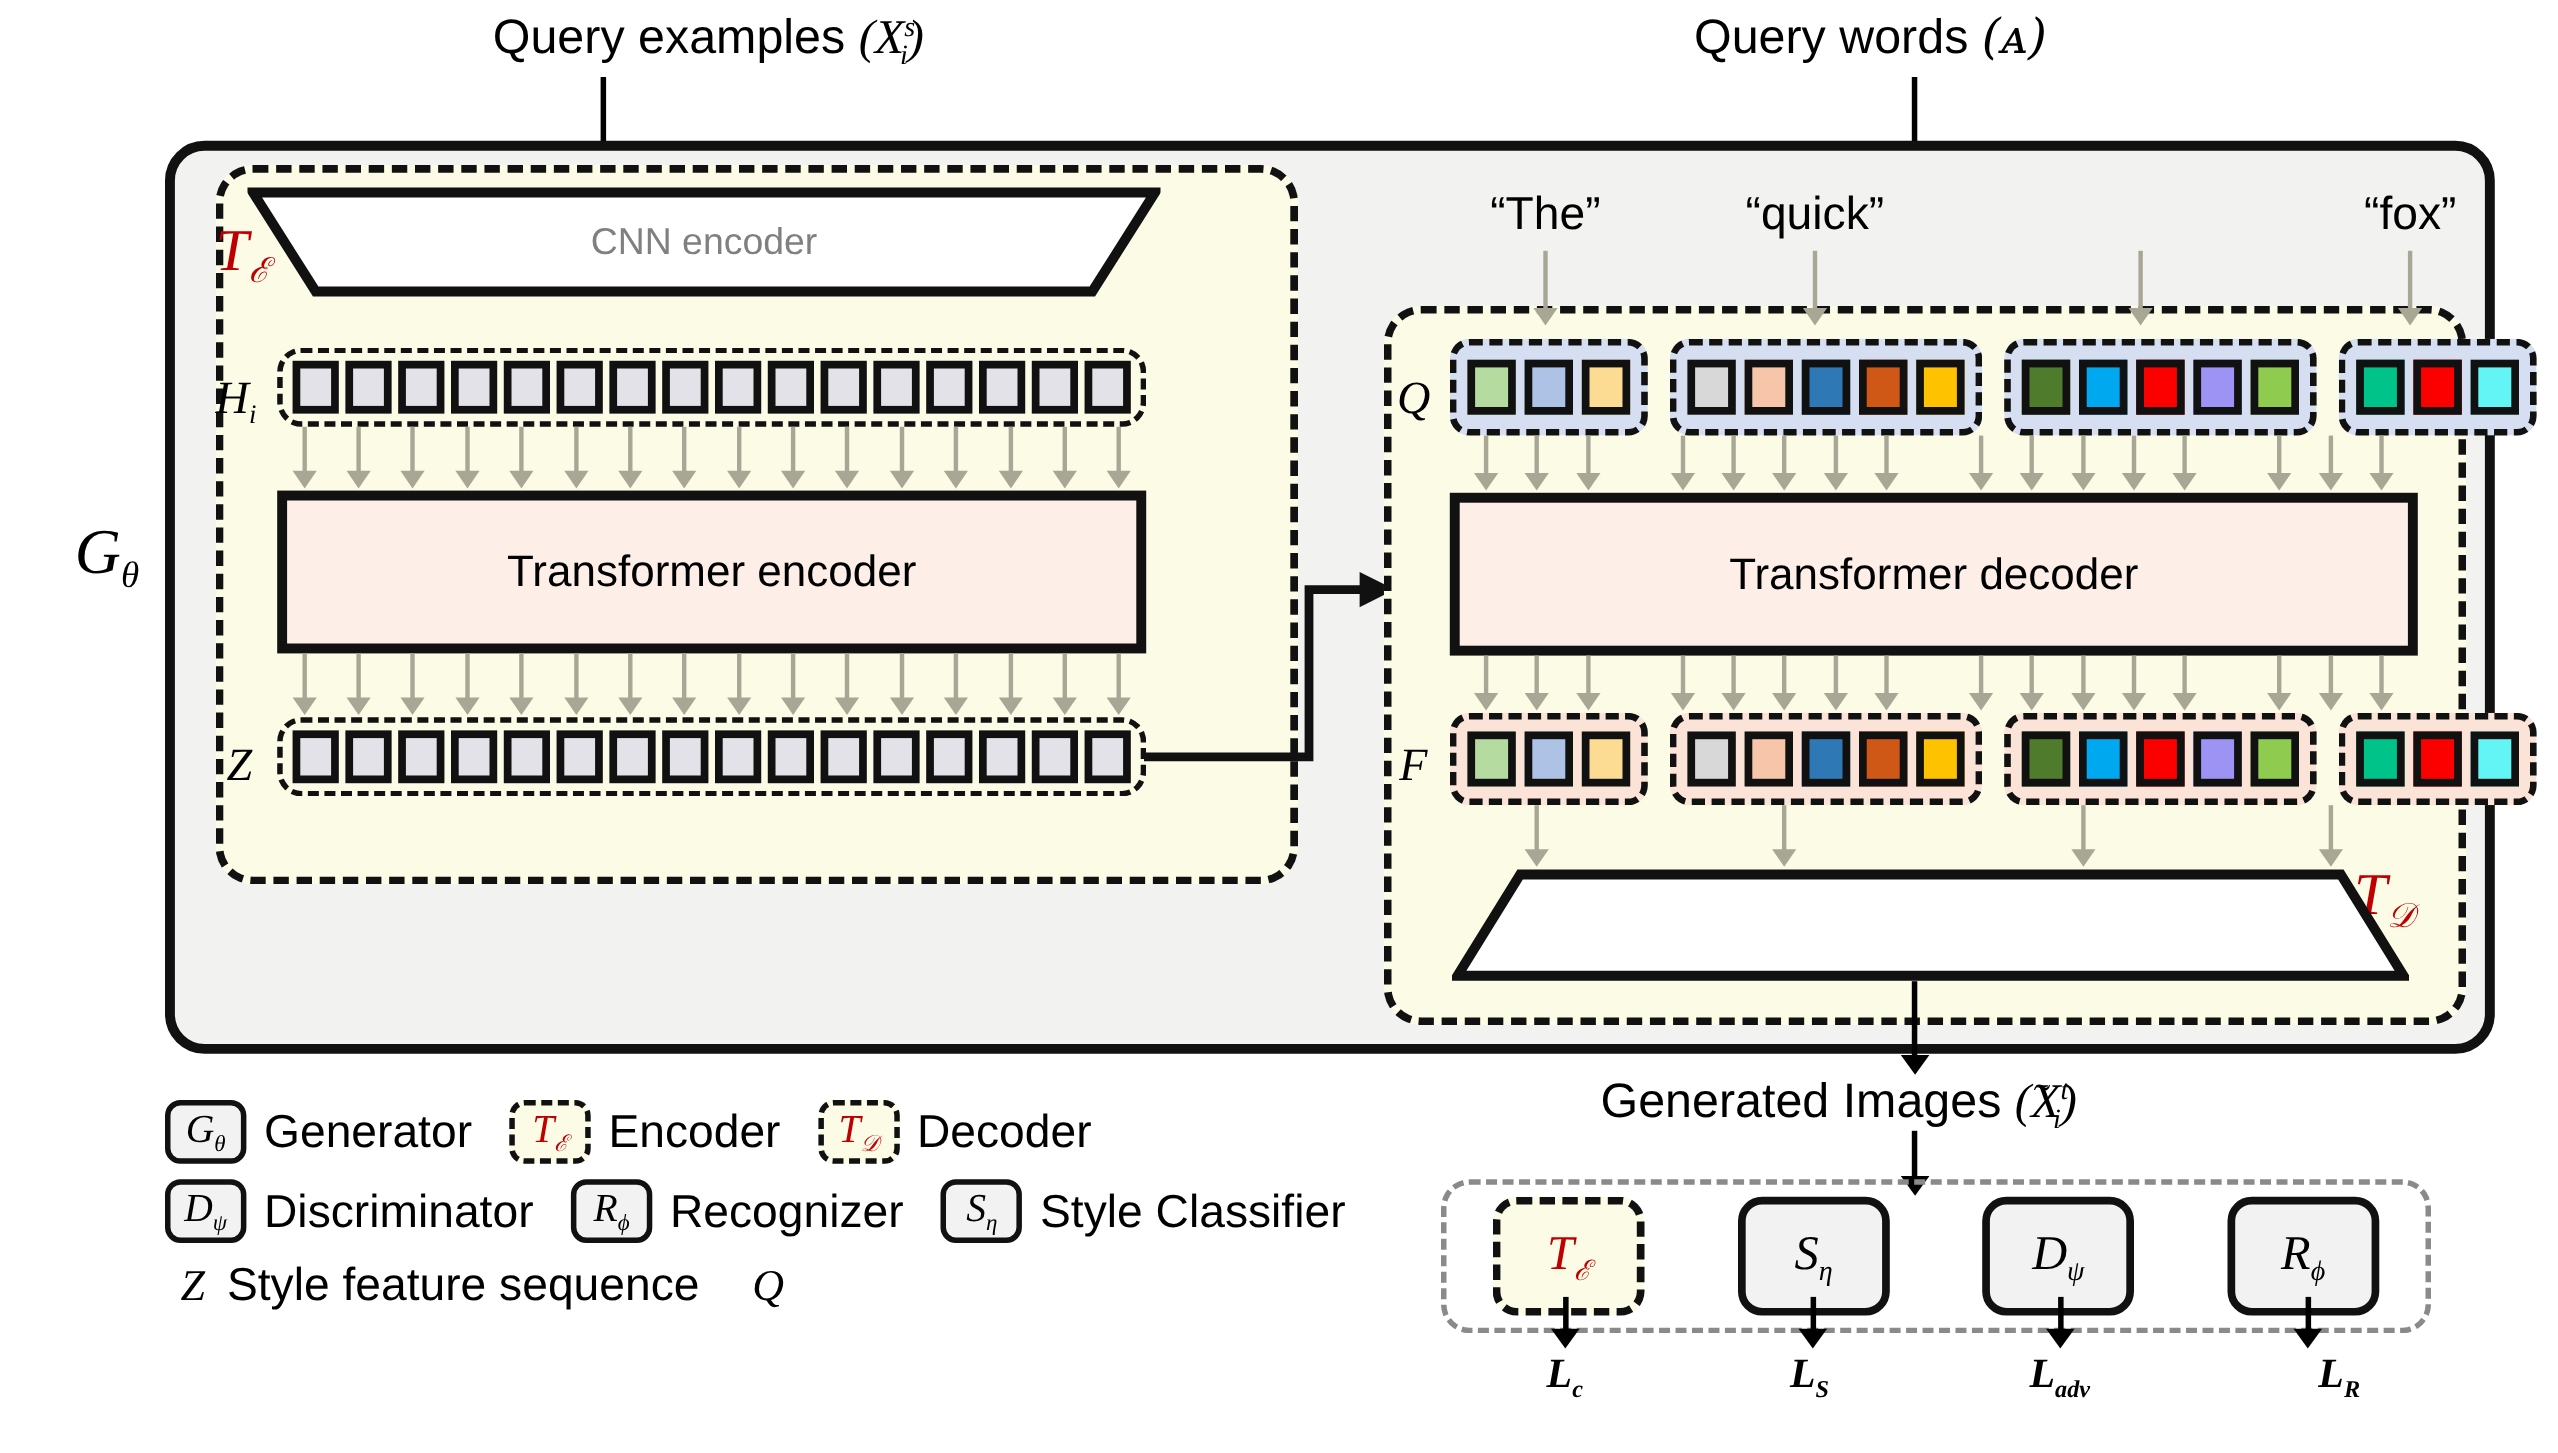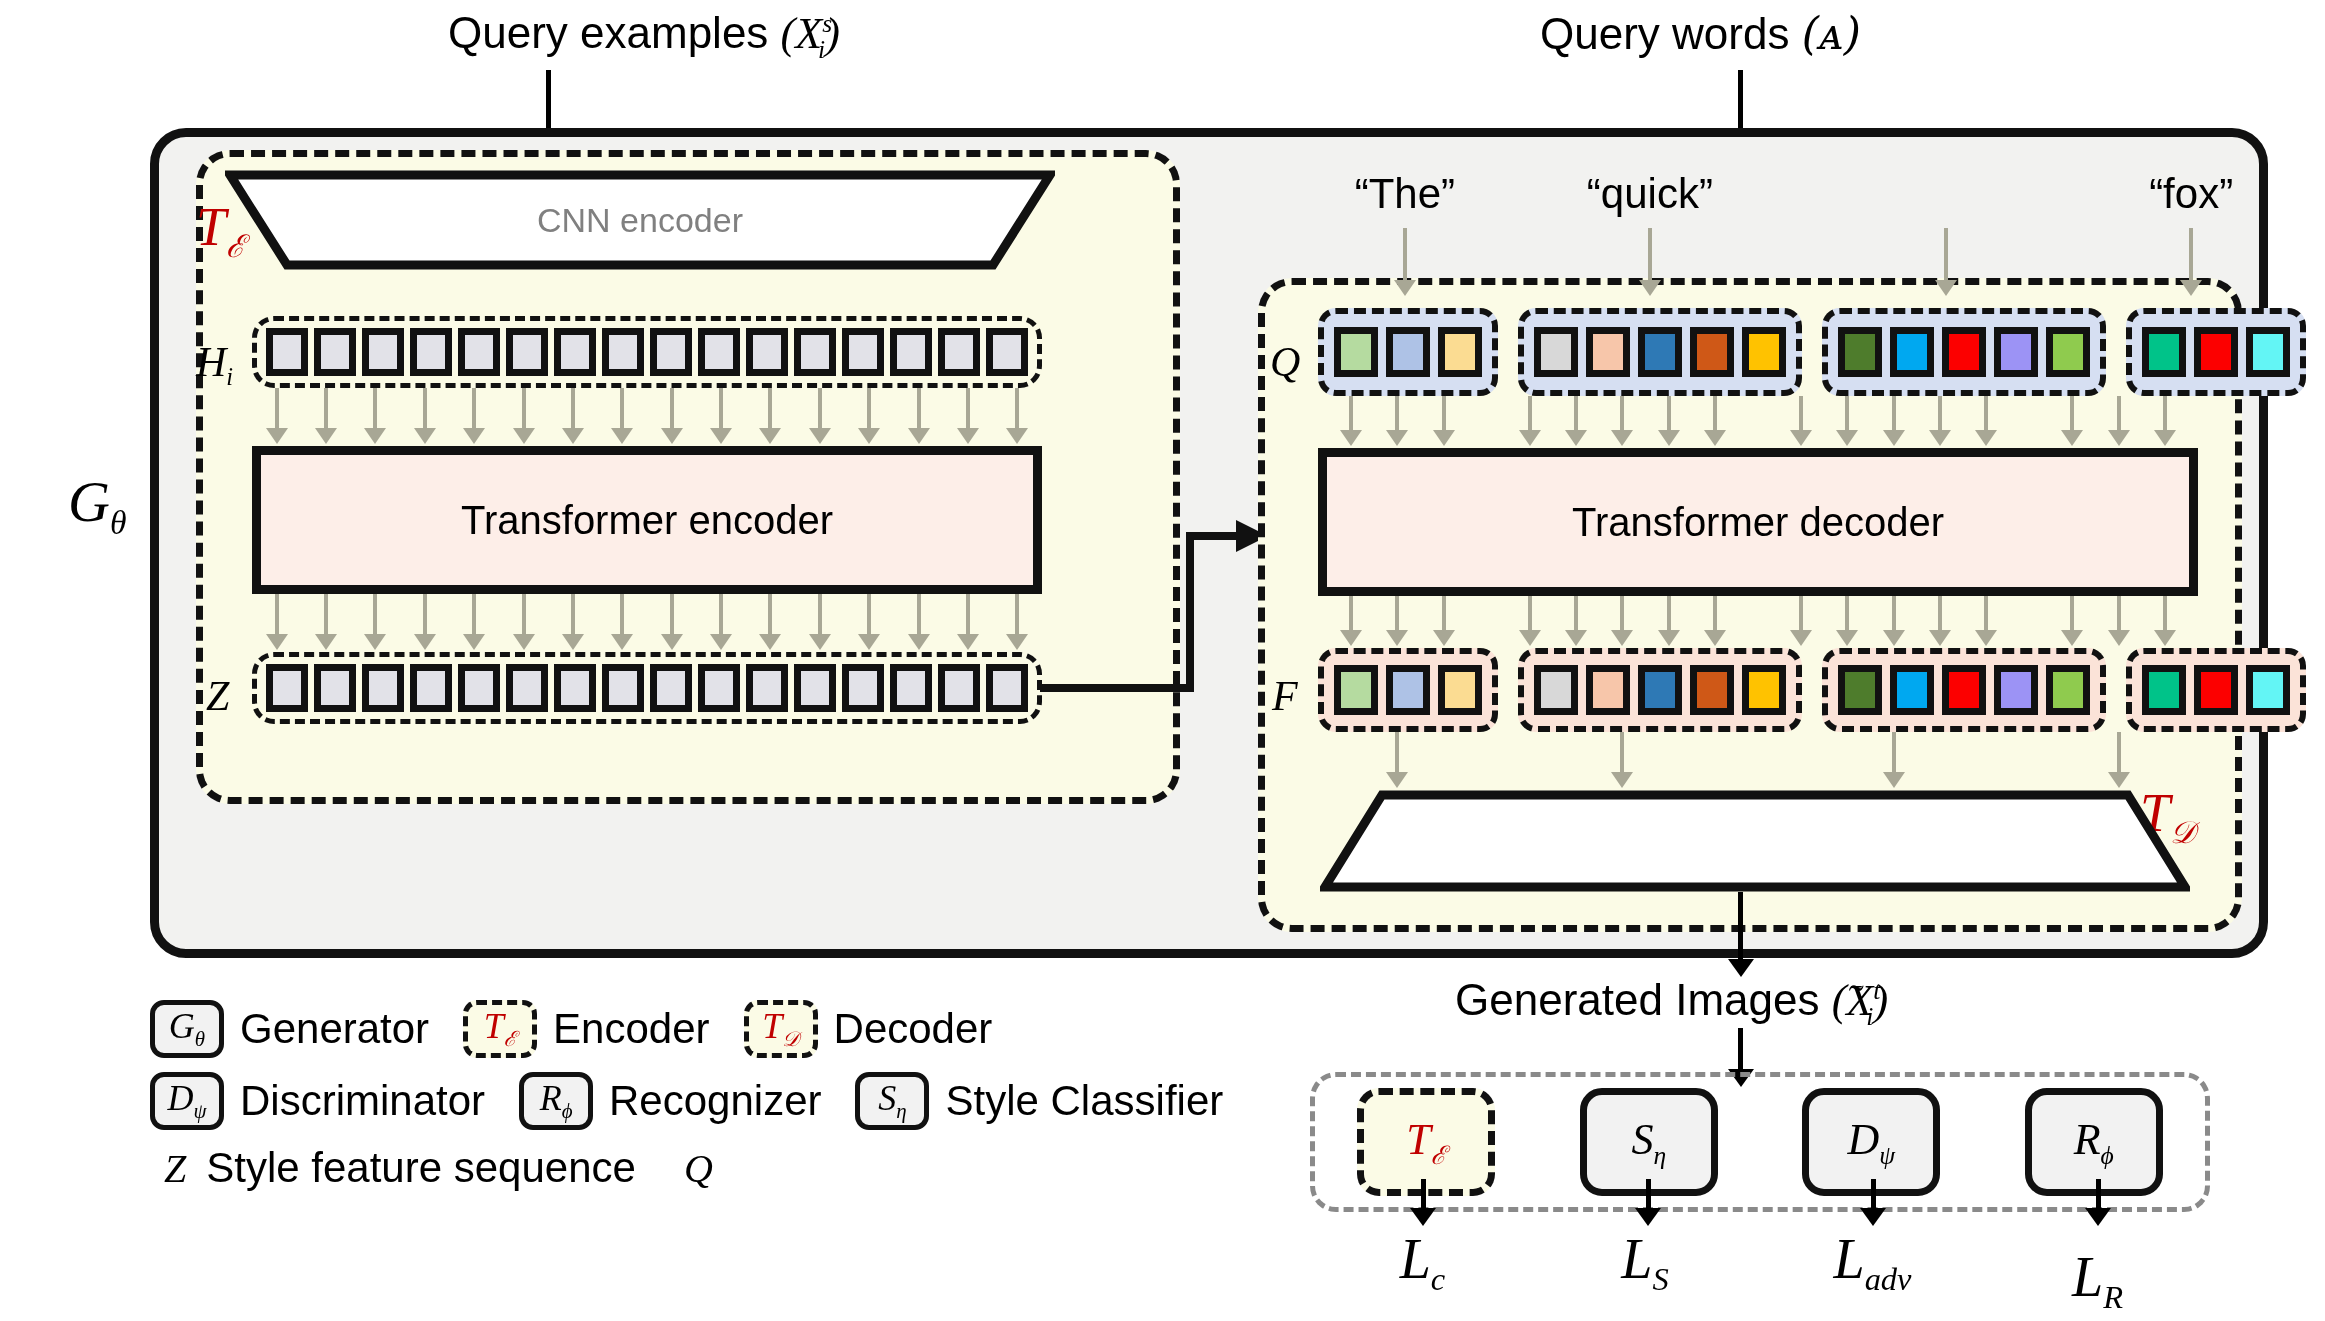--- a/index.html
+++ b/index.html
@@ -134,21 +134,21 @@
   #gen-images-caption{left:1455px;top:975px;font-size:44px;white-space:nowrap;}
   #loss-panel{left:1310px;top:1072px;width:900px;height:140px;
     border:5px dashed #8a8a8a;border-radius:26px;box-sizing:border-box;
     display:flex;align-items:center;justify-content:space-around;}
   .lossbox{
     width:138px;height:108px;border:7px solid #111;border-radius:22px;
     background:#f2f2f2;display:flex;align-items:center;justify-content:center;
     font-size:44px;box-sizing:border-box;
   }
   .lossbox.dashed{border-style:dashed;background:#fbfbe6;color:#c00000;}
-  .losslabel{position:absolute;font-size:56px;}
+  .losslabel{position:absolute;font-size:38px;font-weight:bold;}
 </style>
 </head>
 <body>
 
 <div class="abs caption" id="style-examples-caption" style="left:448px;top:8px;">
   <span>Query examples</span>
   <span class="mathi">(<span>X</span><sup class="s">s</sup><sub class="s" style="margin-left:-14px;">i</sub>)</span>
 </div>
 <div class="varrow" id="style-examples-arrow" style="left:546px;top:70px;height:62px;"></div>
 
@@ -469,14 +469,14 @@
     </div>
   </div>
 <div class="abs" id="loss-labels" style="left:1310px;top:1215px;width:900px;height:80px;">
     <div class="varrow" style="left: 110.5px; top: -36px; height: 30px;"></div>
     <div class="losslabel mathi" style="left: 64.5px; top: 12px; width: 96px; text-align: center;">L<sub class="s">c</sub></div>
     <div class="varrow" style="left: 335.5px; top: -36px; height: 30px;"></div>
     <div class="losslabel mathi" style="left: 287px; top: 12px; width: 96px; text-align: center;">L<sub class="s">S</sub></div>
     <div class="varrow" style="left: 560.5px; top: -36px; height: 30px;"></div>
     <div class="losslabel mathi" style="left: 514.5px; top: 12px; width: 96px; text-align: center;">L<sub class="s">adv</sub></div>
     <div class="varrow" style="left: 785.5px; top: -36px; height: 30px;"></div>
-    <div class="losslabel mathi" style="left: 739.5px; top: 30px; width: 96px; text-align: center;">L<sub class="s">R</sub></div>
+    <div class="losslabel mathi" style="left: 739.5px; top: 12px; width: 96px; text-align: right;">L<sub class="s">R</sub></div>
   </div>
 
 </body></html>

